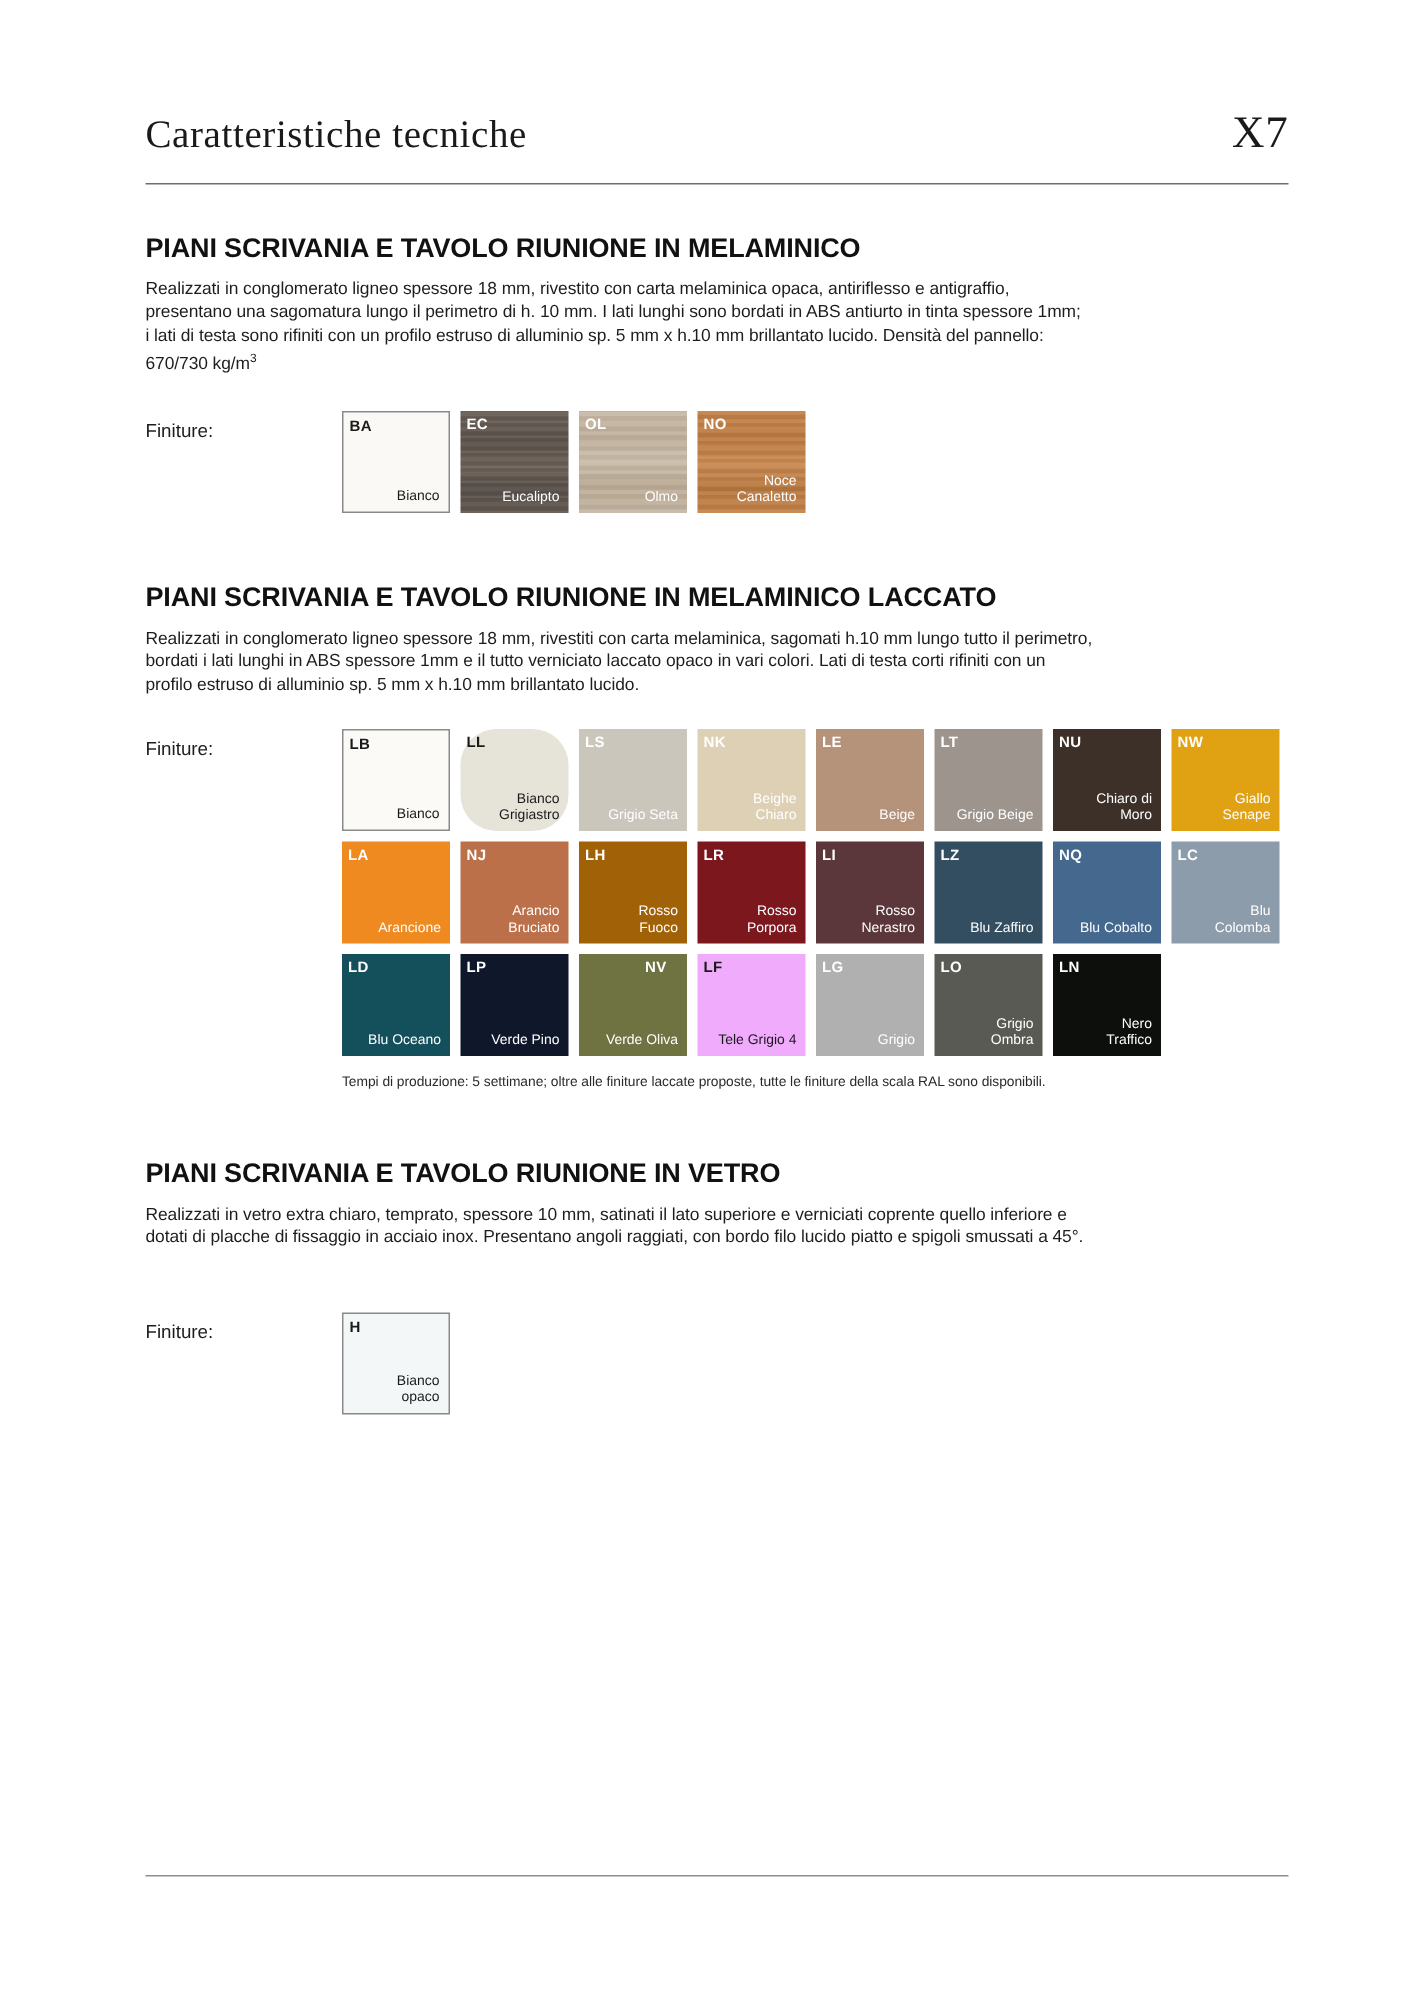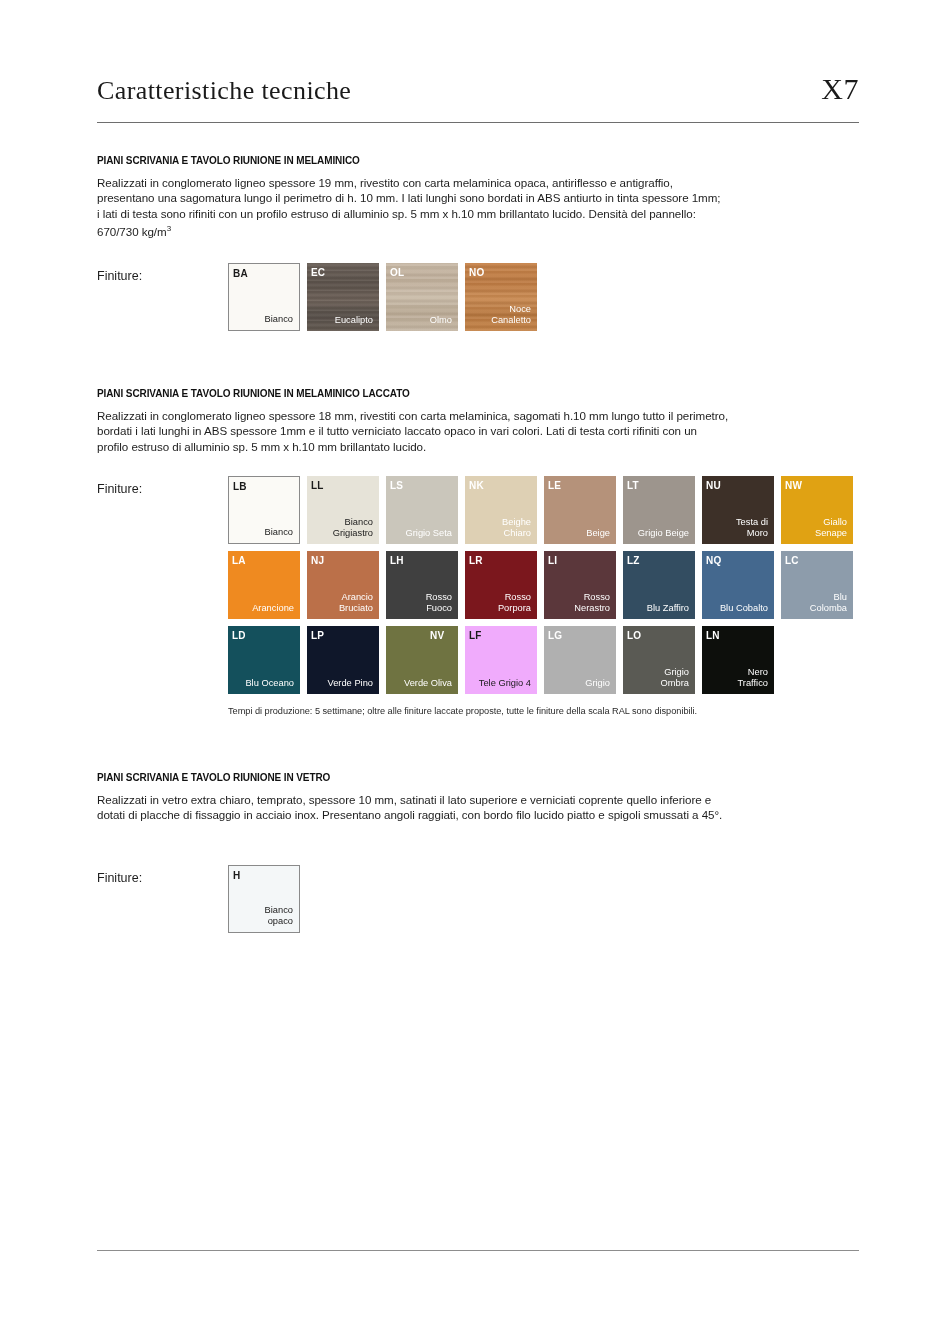--- a/index.html
+++ b/index.html
@@ -52,21 +52,21 @@
     top: 122px;
     width: 762px;
     height: 1px;
     background: #6e6e6e;
   }
 
   
   .section { position: absolute; left: 97px; width: 770px; }
 
   .section-title {
-    font-size: 10px;
+    font-size: 18px;
     font-weight: bold;
     letter-spacing: -0.1px;
     color: #111;
     white-space: nowrap;
   }
   .section-body {
     margin-top: 9px;
     font-size: 11.6px;
     line-height: 15.4px;
     color: #1d1d1d;
@@ -178,21 +178,21 @@
 
   <div class="header">
     <div class="header-title">Caratteristiche tecniche</div>
     <div class="header-code">X7</div>
   </div>
   <div class="header-rule"></div>
 
   <div class="section" style="top:155px;">
     <div class="section-title">PIANI SCRIVANIA E TAVOLO RIUNIONE IN MELAMINICO</div>
     <div class="section-body">
-      <div>Realizzati in conglomerato ligneo spessore 19 mm, rivestito con carta melaminica opaca, antiriflesso e antigraffio,</div>
+      <div>Realizzati in conglomerato ligneo spessore 18 mm, rivestito con carta melaminica opaca, antiriflesso e antigraffio,</div>
       <div>presentano una sagomatura lungo il perimetro di h. 10 mm. I lati lunghi sono bordati in ABS antiurto in tinta spessore 1mm;</div>
       <div>i lati di testa sono rifiniti con un profilo estruso di alluminio sp. 5 mm x h.10 mm brillantato lucido. Densità del pannello:</div>
       <div><span>670/730 kg/m</span><sup>3</sup></div>
     </div>
 
     <div class="finiture-row" style="margin-top:24px;">
       <div class="finiture-label">Finiture:</div>
       <div class="swatch-grid">
         <div class="swatch-line">
             <div class="swatch bordered" style="background: rgb(250, 249, 245);">
@@ -227,21 +227,21 @@
 
     <div class="finiture-row" style="margin-top:22px;">
       <div class="finiture-label">Finiture:</div>
       <div>
         <div class="swatch-grid">
             <div class="swatch-line">
               <div class="swatch bordered" style="background: rgb(251, 250, 246);">
                 <span class="swatch-code" style="color: rgb(26, 26, 26);">LB</span>
                 <span class="swatch-name" style="color: rgb(26, 26, 26);">Bianco</span>
               </div>
-              <div class="swatch" style="background: rgb(230, 227, 216);">
+              <div class="swatch" style="background: rgb(230, 227, 216); border-radius: 24px;">
                 <span class="swatch-code" style="color: rgb(26, 26, 26);">LL</span>
                 <span class="swatch-name" style="color: rgb(26, 26, 26);">Bianco
 Grigiastro</span>
               </div>
               <div class="swatch" style="background: rgb(202, 198, 187);">
                 <span class="swatch-code" style="color: rgb(255, 255, 255);">LS</span>
                 <span class="swatch-name" style="color: rgb(255, 255, 255);">Grigio Seta</span>
               </div>
               <div class="swatch" style="background: rgb(222, 208, 180);">
                 <span class="swatch-code" style="color: rgb(255, 255, 255);">NK</span>
@@ -251,40 +251,40 @@
               <div class="swatch" style="background: rgb(181, 146, 122);">
                 <span class="swatch-code" style="color: rgb(255, 255, 255);">LE</span>
                 <span class="swatch-name" style="color: rgb(255, 255, 255);">Beige</span>
               </div>
               <div class="swatch" style="background: rgb(157, 149, 141);">
                 <span class="swatch-code" style="color: rgb(255, 255, 255);">LT</span>
                 <span class="swatch-name" style="color: rgb(255, 255, 255);">Grigio Beige</span>
               </div>
               <div class="swatch" style="background: rgb(61, 48, 40); padding-left: 16px;">
                 <span class="swatch-code" style="color: rgb(255, 255, 255);">NU</span>
-                <span class="swatch-name" style="color: rgb(255, 255, 255);">Testa di
+                <span class="swatch-name" style="color: rgb(255, 255, 255);">Chiaro di
 Moro</span>
               </div>
               <div class="swatch" style="background: rgb(224, 162, 19);">
                 <span class="swatch-code" style="color: rgb(255, 255, 255);">NW</span>
                 <span class="swatch-name" style="color: rgb(255, 255, 255);">Giallo
 Senape</span>
               </div>
             </div>
             <div class="swatch-line">
               <div class="swatch" style="background: rgb(239, 138, 32);">
                 <span class="swatch-code" style="color: rgb(255, 255, 255);">LA</span>
                 <span class="swatch-name" style="color: rgb(255, 255, 255);">Arancione</span>
               </div>
               <div class="swatch" style="background: rgb(187, 112, 73);">
                 <span class="swatch-code" style="color: rgb(255, 255, 255);">NJ</span>
                 <span class="swatch-name" style="color: rgb(255, 255, 255);">Arancio
 Bruciato</span>
               </div>
-              <div class="swatch" style="background: #404040;">
+              <div class="swatch" style="background: #a16207;">
                 <span class="swatch-code" style="color: rgb(255, 255, 255);">LH</span>
                 <span class="swatch-name" style="color: rgb(255, 255, 255);">Rosso
 Fuoco</span>
               </div>
               <div class="swatch" style="background: rgb(123, 23, 29);">
                 <span class="swatch-code" style="color: rgb(255, 255, 255);">LR</span>
                 <span class="swatch-name" style="color: rgb(255, 255, 255);">Rosso
 Porpora</span>
               </div>
               <div class="swatch" style="background: rgb(91, 55, 59);">

